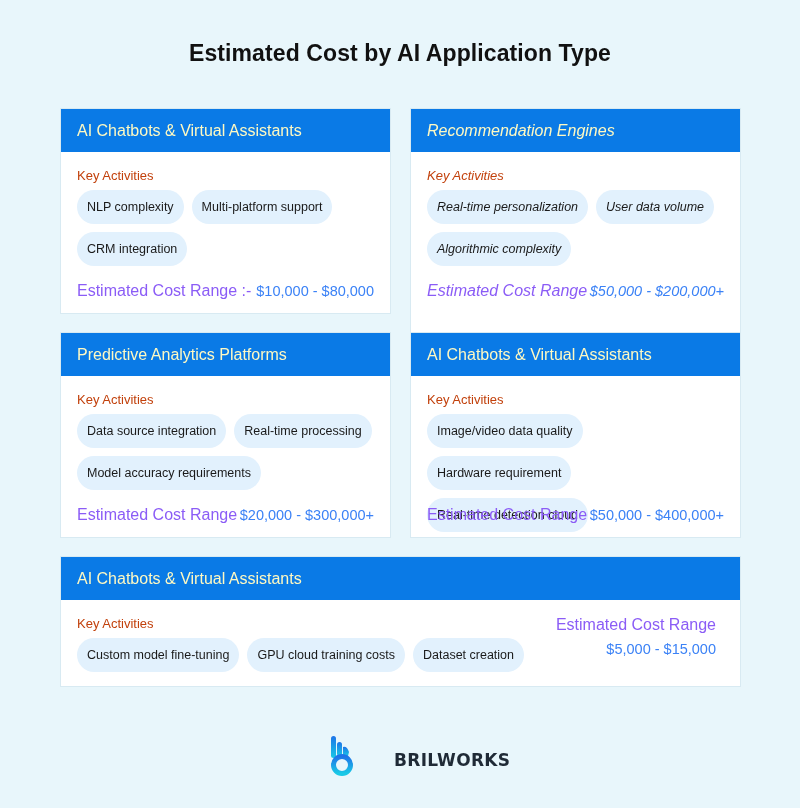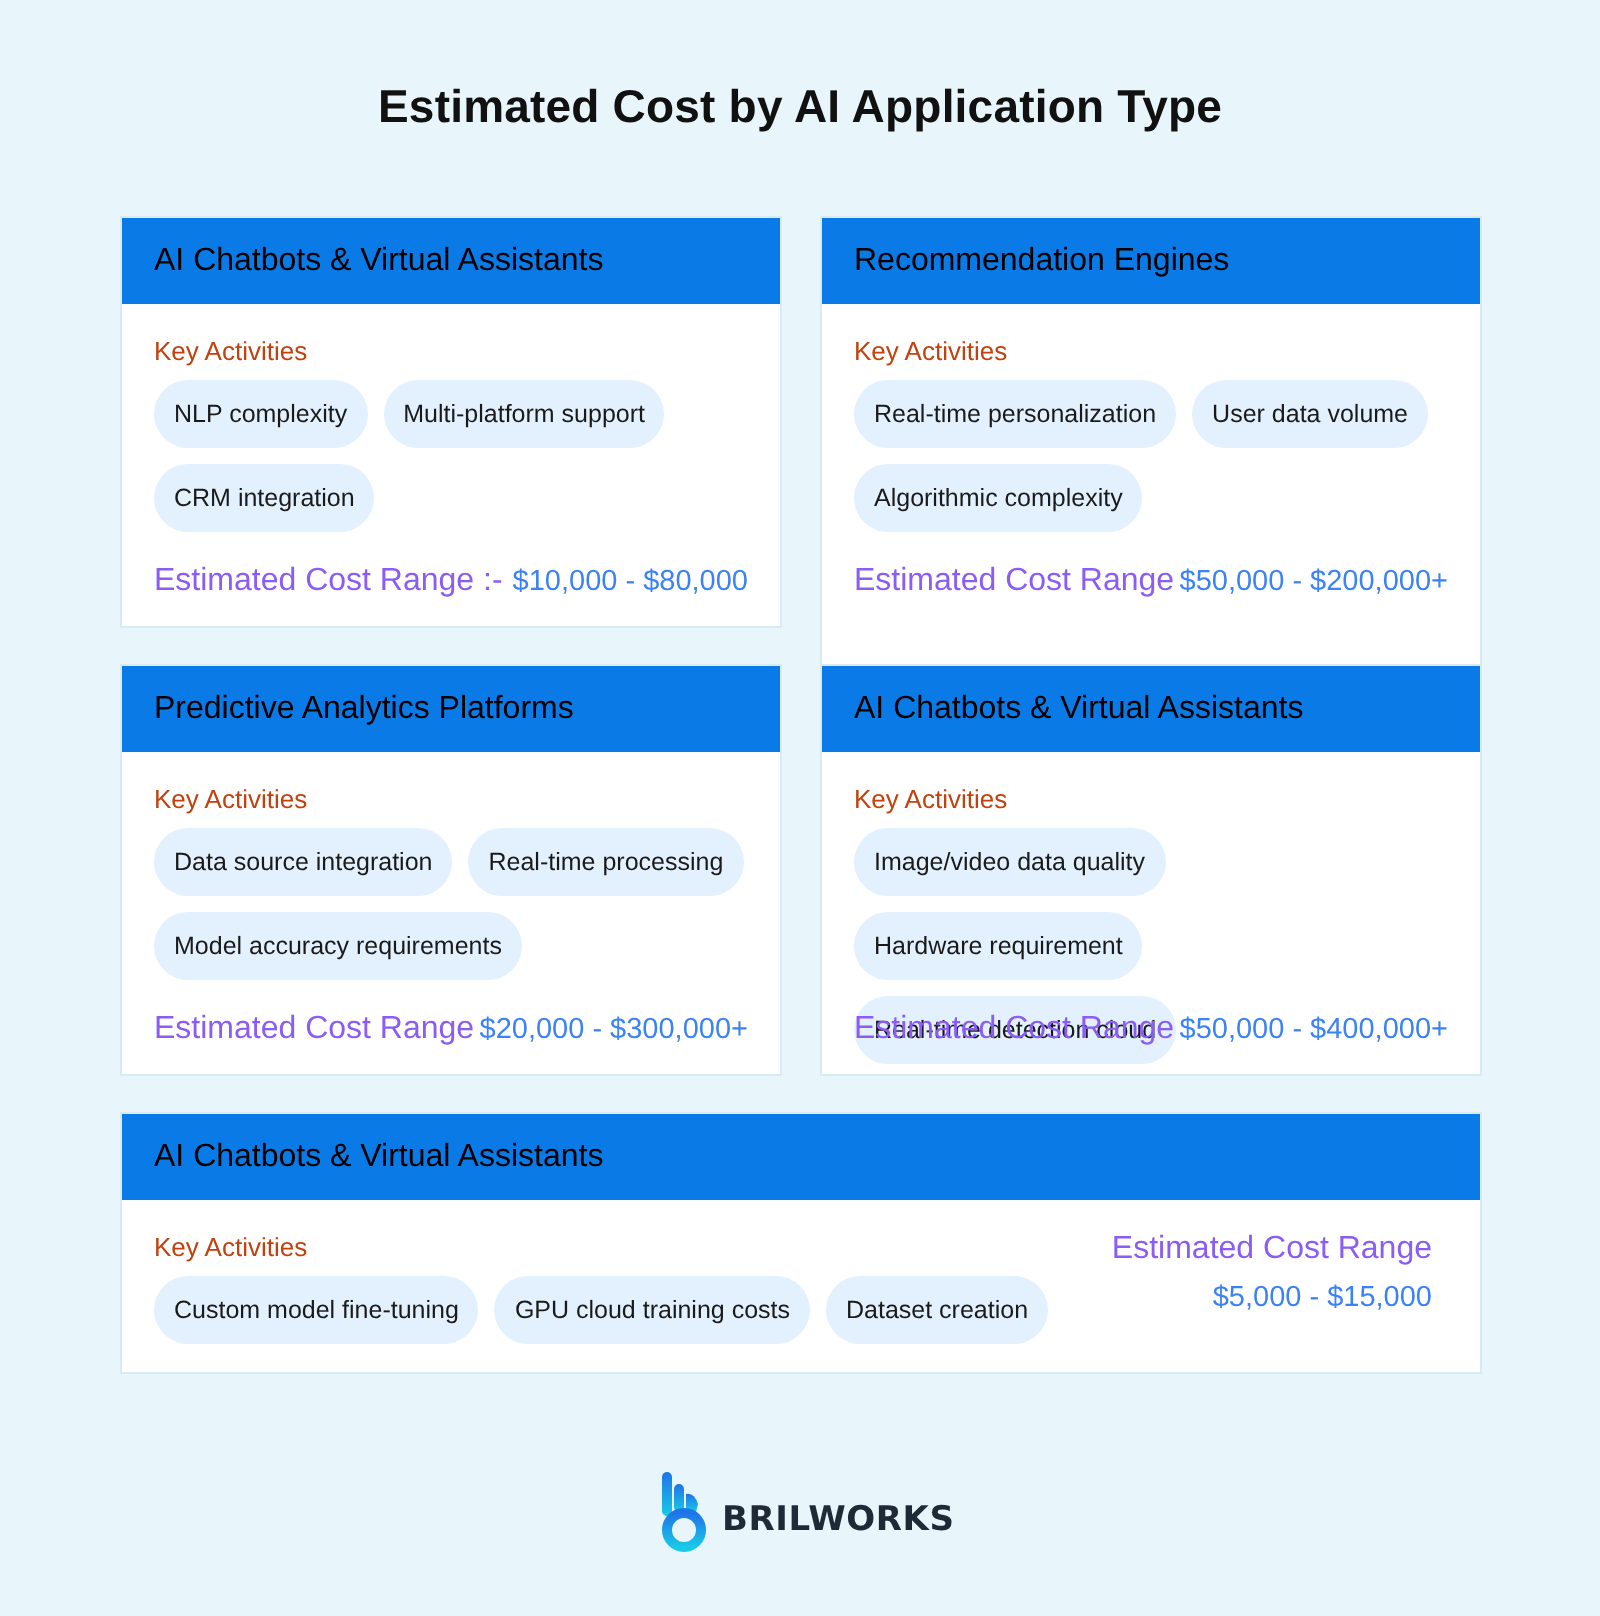--- a/index.html
+++ b/index.html
@@ -20,21 +20,21 @@
       letter-spacing: 0.1px;
     }
     .card {
       position: absolute;
       background: #ffffff;
       border: 1px solid #d8eaf2;
     }
     .card-header {
       background: #0a7ae6;
       height: 43px;
-      color: #000000;
+      color: #fef9c3;
       font-size: 16px;
       padding: 13px 0 0 16px;
       white-space: nowrap;
     }
     .card-body { position: relative; padding: 16px 16px 0 16px; }
     .section-label {
       font-size: 13px;
       color: #c2410c;
       margin-bottom: 7px;
     }
@@ -61,21 +61,21 @@
     .cost-value { font-size: 14.5px; color: #3b82f6; }
     .wide-cost {
       position: absolute;
       right: 24px; top: 16px;
       text-align: right;
     }
     .wide-cost .cost-value { display: block; margin-top: 7px; text-align: right; }
     .logo {
       position: absolute;
       top: 736px; left: 329px;
-      display: flex; align-items: center;
+      display: flex; align-items: center; gap: 33px;
     }
     .logo-text {
       font-family: "DejaVu Sans", sans-serif;
       font-weight: bold;
       font-size: 17px;
       color: #1f2a36;
       margin-left: 6px;
       letter-spacing: 0.3px;
       margin-top: 8px;
     }
@@ -94,21 +94,21 @@
       <span class="chip">Multi-platform support</span>
       <span class="chip">CRM integration</span>
     </div>
   </div>
   <div class="cost-row" style="top:173px;">
     <span class="cost-label">Estimated Cost Range :-</span>
     <span class="cost-value">$10,000 - $80,000</span>
   </div>
 </div>
 
-<div class="card" style="left:410px; top:108px; width:331px; height:263px;">
+<div class="card" style="left:410px; top:108px; width:331px; height:263px;font-style:italic;">
   <div class="card-header">Recommendation Engines</div>
   <div class="card-body">
     <div class="section-label">Key Activities</div>
     <div class="chips">
       <span class="chip">Real-time personalization</span>
       <span class="chip">User data volume</span>
       <span class="chip">Algorithmic complexity</span>
     </div>
   </div>
   <div class="cost-row" style="top:173px;">

